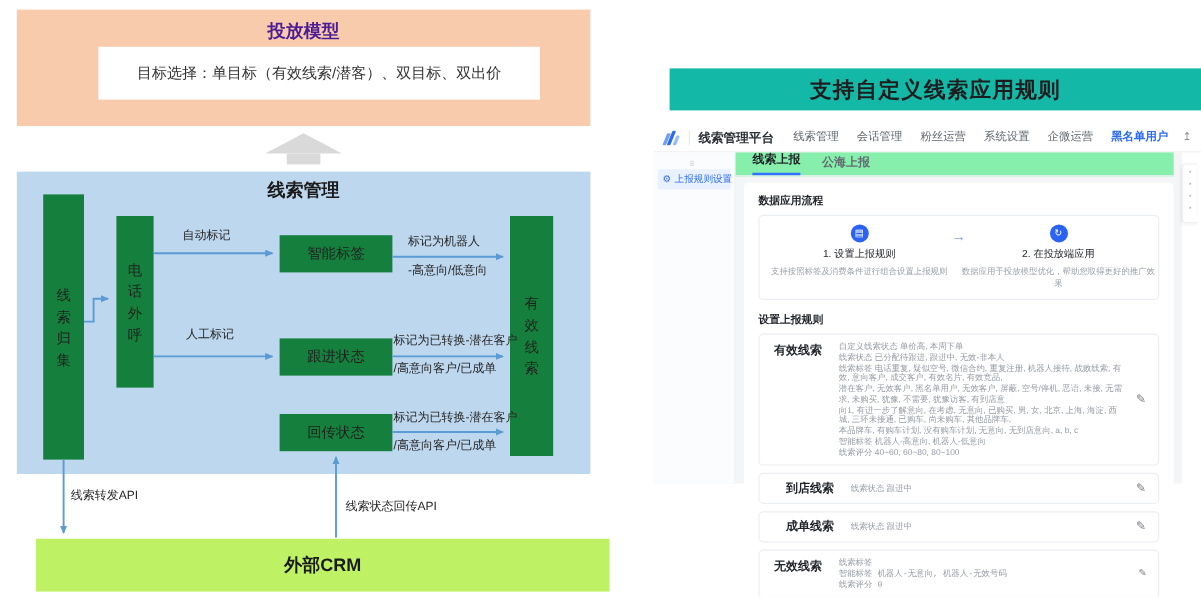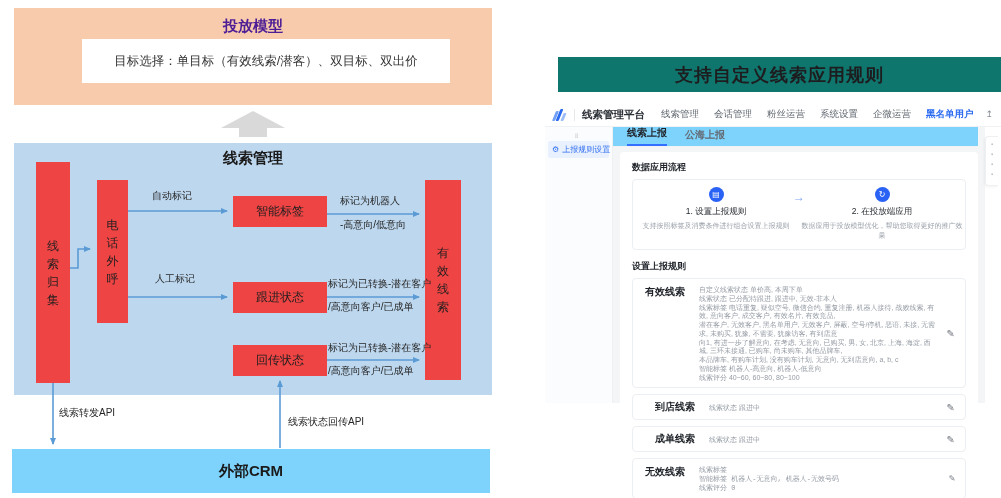--- a/index.html
+++ b/index.html
@@ -11,37 +11,37 @@
   .orange-box { position:absolute; left:14px; top:8px; width:478px; height:97px; background:#f8cbad; }
   .orange-title { text-align:center; padding-top:9px; font-size:15px; font-weight:bold; color:#4c1d95; }
   .goal-box { position:absolute; left:68px; top:31px; width:368px; height:44px; background:#ffffff;
               display:flex; align-items:center; justify-content:center; font-size:12.5px; color:#333; }
   .block-arrow-head { position:absolute; left:221px; top:111px; width:0; height:0;
               border-left:32px solid transparent; border-right:32px solid transparent; border-bottom:17px solid #d9d9d9; }
   .block-arrow-stem { position:absolute; left:239px; top:128px; width:28px; height:9px; background:#d9d9d9; }
 
   .blue-panel { position:absolute; left:14px; top:143px; width:478px; height:252px; background:#bdd7ee; }
   .panel-title { text-align:center; padding-top:6px; font-size:15px; font-weight:bold; color:#1a1a1a; }
-  .node { position:absolute; background:#ef4444; color:#1f1f1f; font-size:12px;
+  .node { position:absolute; background:#15803d; color:#1f1f1f; font-size:12px;
           display:flex; align-items:center; justify-content:center; text-align:center;font-family:Liberation Serif, serif; }
   .vnode { word-break:break-all; line-height:1.5; }
   .n-collect { left:22px;  top:19px;  width:34px; height:221px; padding:0 11px; }
   .n-call    { left:83px;  top:37px;  width:31px; height:143px; padding:0 9px; }
   .n-smart   { left:219px; top:53px;  width:94px; height:31px; }
   .n-follow  { left:219px; top:139px; width:94px; height:31px; }
   .n-callback{ left:219px; top:202px; width:94px; height:31px; }
   .n-valid   { left:411px; top:37px;  width:36px; height:200px; padding:0 12px; }
 
   .edge-label { position:absolute; font-size:10px; color:#262626; white-space:nowrap; }
-  .yellow-box { position:absolute; left:12px; top:449px; width:478px; height:44px; background:#7dd3fc;
+  .yellow-box { position:absolute; left:30px; top:449px; width:478px; height:44px; background:#bef264;
                 display:flex; align-items:center; justify-content:center; font-size:15px; font-weight:bold; color:#1a1a1a; }
   svg.overlay { position:absolute; left:0; top:0; pointer-events:none; }
 
   
-  .headline-band { position:absolute; left:558px; top:57px; width:443px; height:35px; background:#0f766e;
+  .headline-band { position:absolute; left:558px; top:57px; width:443px; height:35px; background:#14b8a6;
                    display:flex; align-items:center; justify-content:center; }
   .headline { font-size:18px; font-weight:bold; color:#1d1d1f; letter-spacing:1px; }
 
   .navbar { position:absolute; left:545px; top:103px; width:456px; height:24px; background:#fff;
             display:flex; align-items:center; border-bottom:1px solid #f0f1f2; }
   .logo { width:14px; height:12px; margin-left:8px; position:relative; flex:none; }
   .logo i { position:absolute; width:3px; border-radius:1px; background:#2a6af0; transform:skewX(-22deg); display:block; }
   .logo i:nth-child(1){ left:1px; top:2px; height:10px; background:#6fa0f6; }
   .logo i:nth-child(2){ left:5px; top:0;  height:12px; }
   .logo i:nth-child(3){ left:9px; top:4px; height:8px; background:#9dbdf9; }
@@ -53,21 +53,21 @@
   .nav-icons { display:flex; gap:13px; margin-left:12px; align-items:center; }
   .nav-ic { font-size:9px; color:#868c95; line-height:1; cursor:pointer; }
 
   .app-bg { position:absolute; left:545px; top:127px; width:440px; height:276px; background:#f4f5f7; }
   .sidebar { position:absolute; left:545px; top:127px; width:68px; height:276px; background:#fbfcfd; border-right:1px solid #eef0f2; }
   .sidebar-handle { position:absolute; left:30px; top:4px; font-size:7px; color:#c4c8cd; }
   .sidebar-item { margin:14px 3px 0 3px; background:#e9f1fe; color:#3370f0; font-size:8px;
                   border-radius:2px; padding:3px 4px; display:flex; align-items:center; gap:3px; cursor:pointer; white-space:nowrap; }
   .sidebar-item .gear { font-size:8px; }
 
-  .tabbar { position:absolute; left:613px; top:127px; width:365px; height:20px; background:#7dd3fc;
+  .tabbar { position:absolute; left:613px; top:127px; width:365px; height:20px; background:#86efac;
             display:flex; gap:18px; align-items:flex-end; padding-left:14px; border-bottom:1px solid #f0f1f2; }
   .tab { font-size:10px; color:#646a73; padding-bottom:4px; cursor:pointer; white-space:nowrap;font-weight:bold; }
   .tab.active { color:#1f2329; font-weight:bold; border-bottom:2px solid #3370ff; }
 
   .content-card { position:absolute; left:620px; top:152px; width:358px; background:#ffffff; border-radius:4px; padding:9px 12px 10px 12px; }
   .section-title { font-size:9px; font-weight:bold; color:#1f2329; }
   .flow-box { border:1px solid #ebeef2; border-radius:4px; margin-top:5px; display:flex; position:relative; padding:7px 0 8px 0; }
   .flow-step { width:50%; display:flex; flex-direction:column; align-items:center; text-align:center; }
   .step-circle { width:15px; height:15px; border-radius:50%; background:#2a62f5; color:#fff; font-size:8px;
                  display:flex; align-items:center; justify-content:center; }

